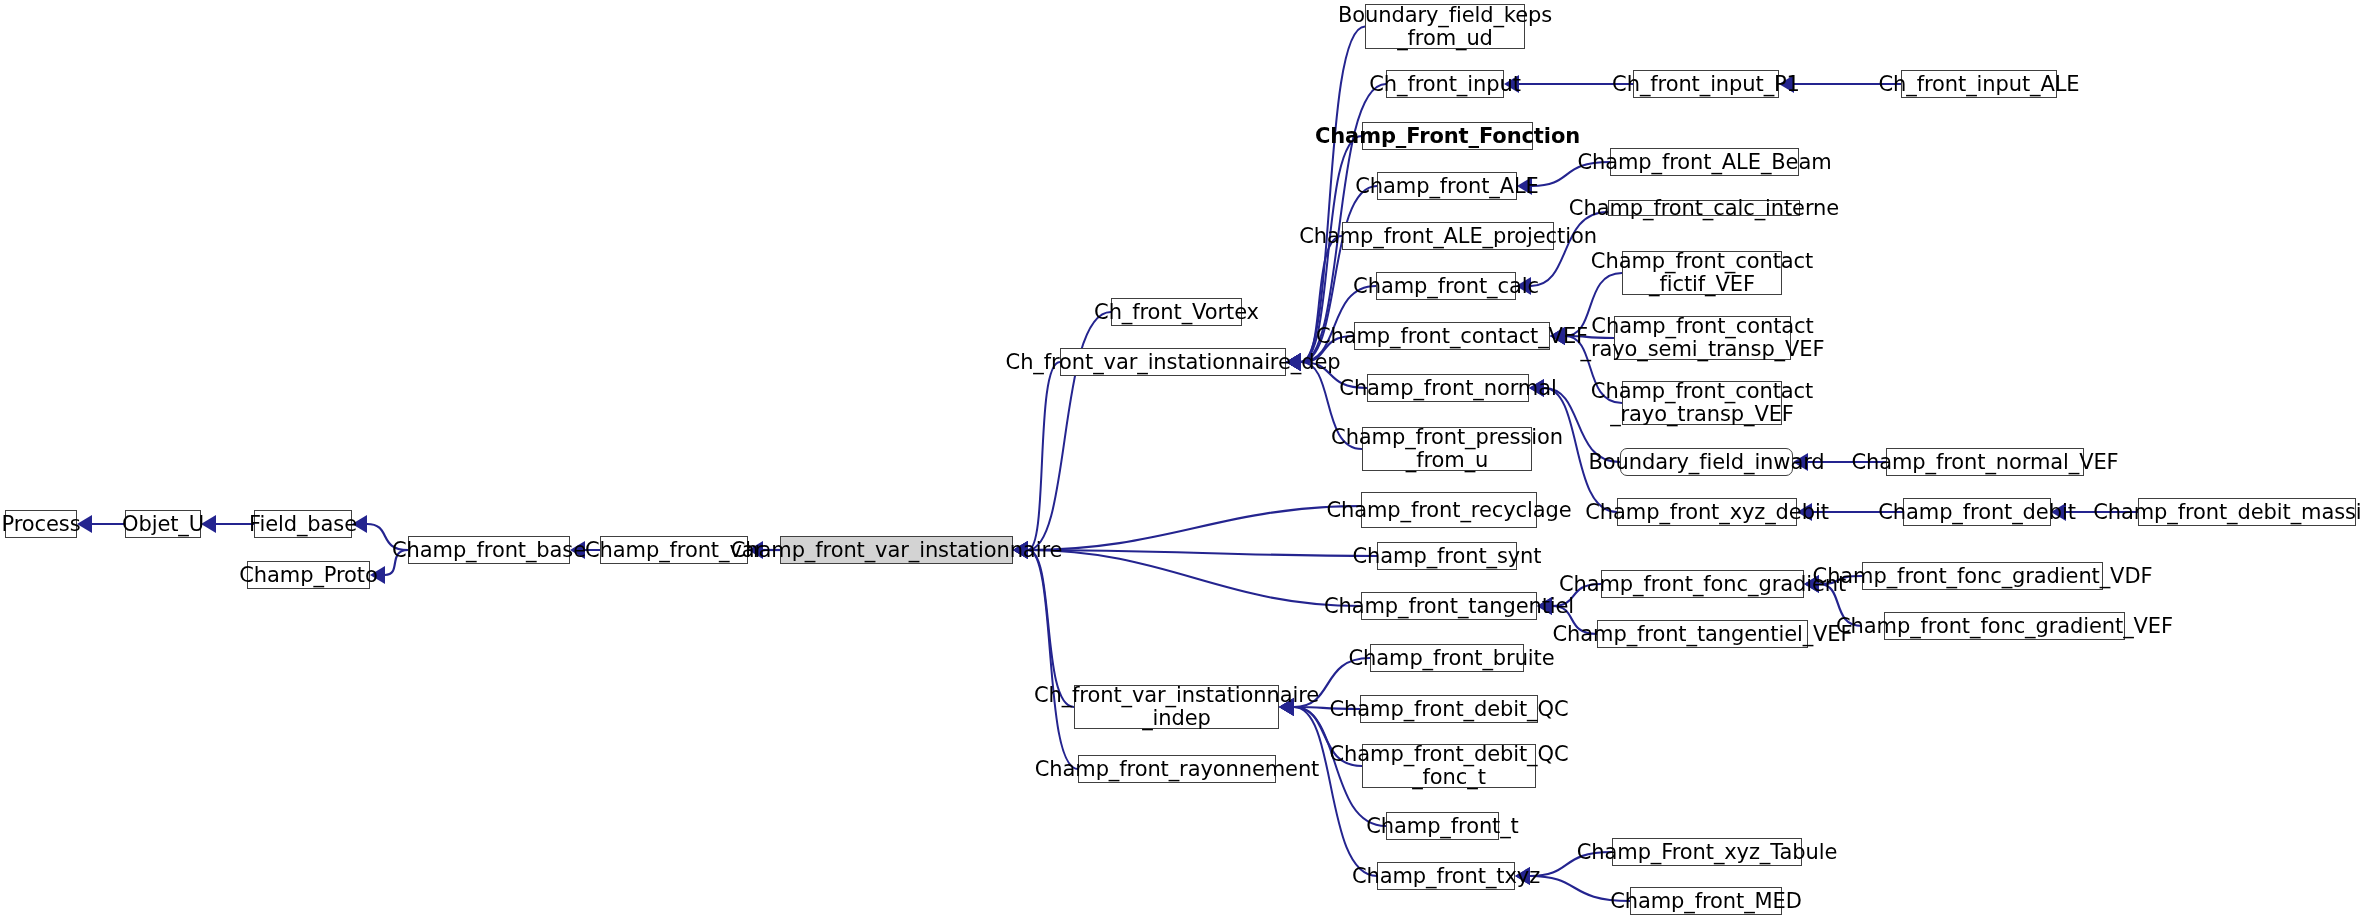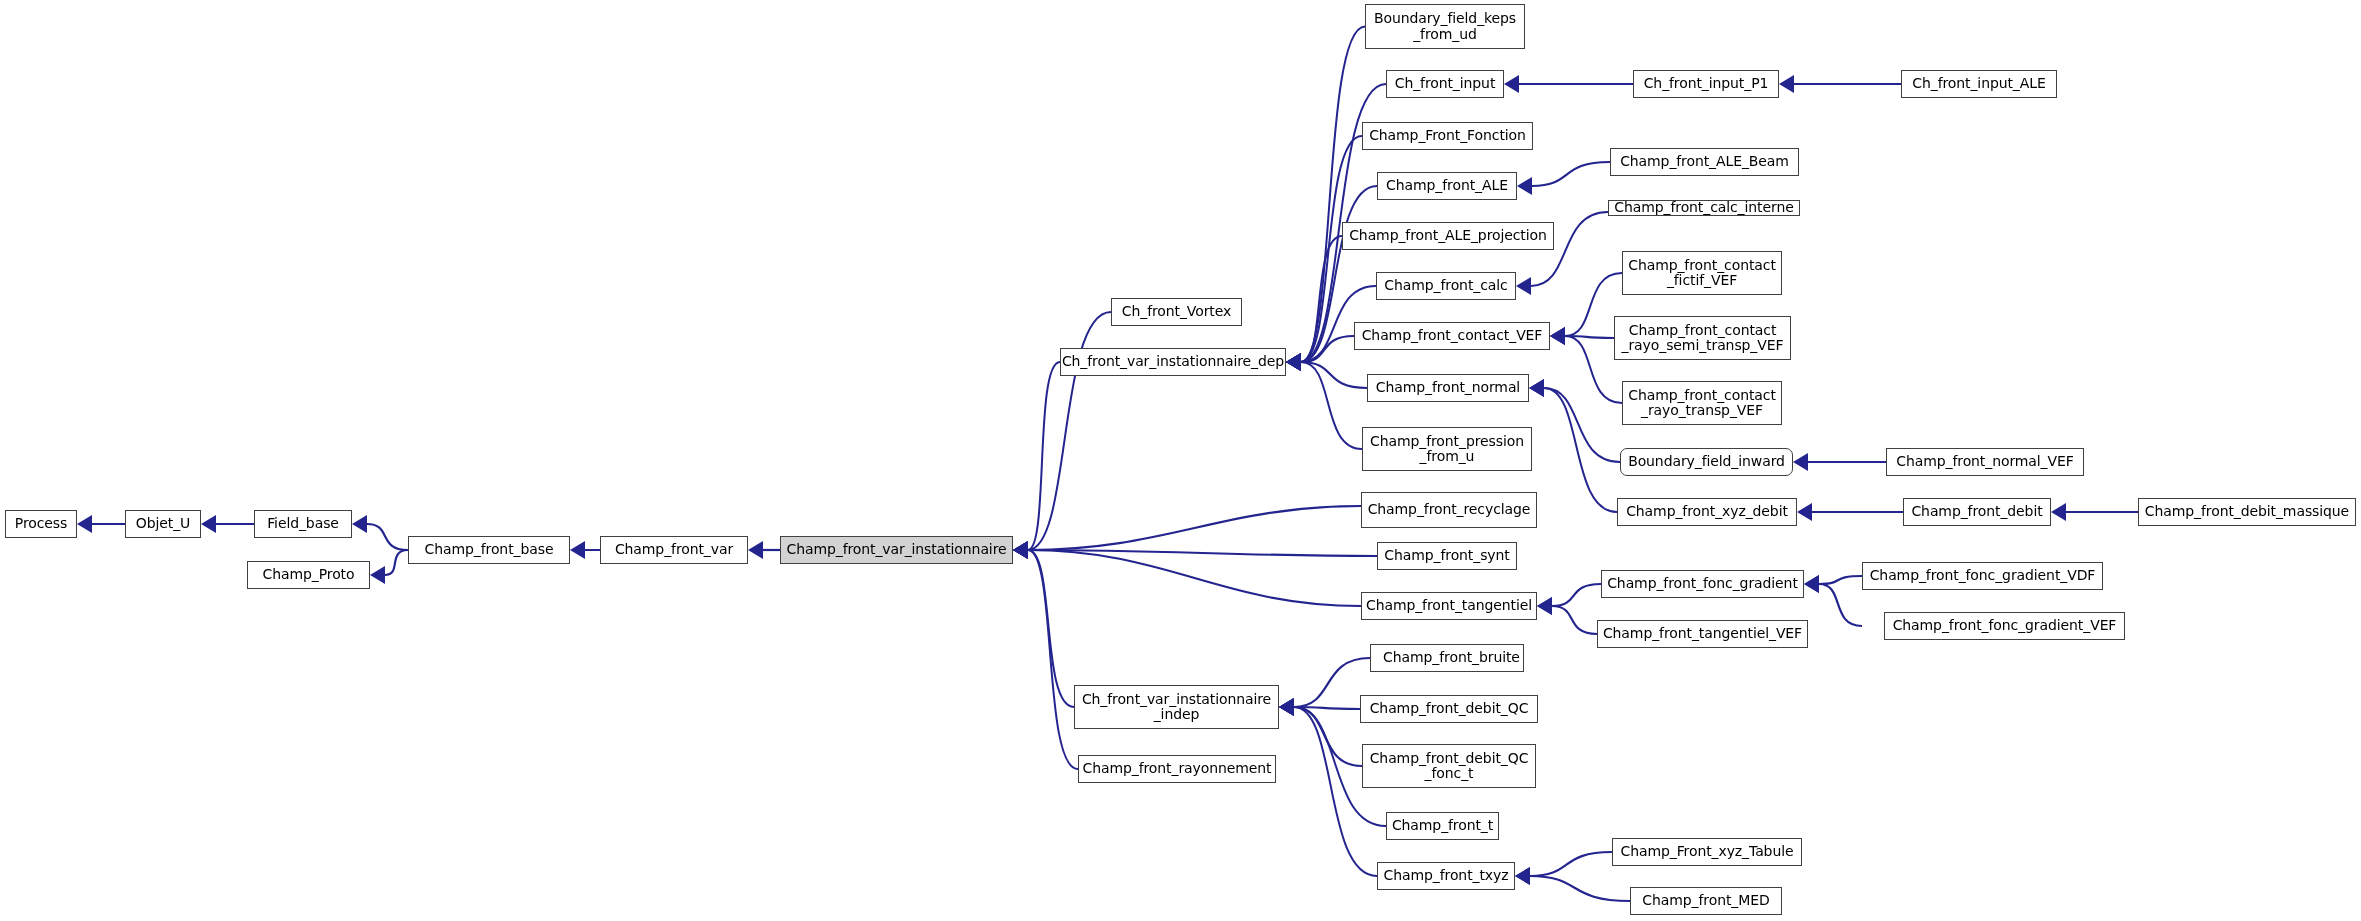--- a/index.html
+++ b/index.html
@@ -5,21 +5,21 @@
   html,body{margin:0;padding:0;background:#ffffff;}
   body{font-family:"DejaVu Sans","Liberation Sans",sans-serif;}
   #stage{position:relative;width:2361px;height:921px;background:#fff;overflow:hidden;}
   #edges{position:absolute;left:0;top:0;width:2361px;height:921px;}
   .node{
     position:absolute;
     box-sizing:border-box;
     border:1.6px solid #404040;
     background:#ffffff;
     color:#000000;
-    font-size:14px;
+    font-size:21px;
     line-height:1.08;
     display:flex;
     align-items:center;
     justify-content:center;
     text-align:center;
     white-space:pre;
     letter-spacing:-0.1px;
   }
   .node.current{background:#d3d3d3;border-color:#404040;}
 </style>
@@ -128,21 +128,21 @@
       <div class="node" style="left: 600px; top: 536px; width: 148px; height: 28px;">Champ_front_var</div>
       <div class="node current" style="left: 780px; top: 536px; width: 233px; height: 28px;">Champ_front_var_instationnaire</div>
       <div class="node" style="left: 1111px; top: 298px; width: 131px; height: 28px;">Ch_front_Vortex</div>
       <div class="node" style="left: 1060px; top: 348px; width: 226px; height: 28px;">Ch_front_var_instationnaire_dep</div>
       <div class="node" style="left: 1074px; top: 685px; width: 205px; height: 44px;">Ch_front_var_instationnaire
 _indep</div>
       <div class="node" style="left: 1078px; top: 755px; width: 198px; height: 28px;">Champ_front_rayonnement</div>
       <div class="node" style="left: 1365px; top: 4px; width: 160px; height: 45px;">Boundary_field_keps
 _from_ud</div>
       <div class="node" style="left: 1386px; top: 70px; width: 118px; height: 28px;">Ch_front_input</div>
-      <div class="node" style="left: 1362px; top: 122px; width: 171px; height: 28px;">Champ_Front_Fonction</div>
+      <div class="node" style="left: 1362px; top: 122px; width: 171px; height: 28px; font-weight: bold;">Champ_Front_Fonction</div>
       <div class="node" style="left: 1377px; top: 172px; width: 140px; height: 28px;">Champ_front_ALE</div>
       <div class="node" style="left: 1342px; top: 222px; width: 212px; height: 28px;">Champ_front_ALE_projection</div>
       <div class="node" style="left: 1376px; top: 272px; width: 140px; height: 28px;">Champ_front_calc</div>
       <div class="node" style="left: 1354px; top: 322px; width: 196px; height: 28px;">Champ_front_contact_VEF</div>
       <div class="node" style="left: 1367px; top: 374px; width: 162px; height: 28px;">Champ_front_normal</div>
       <div class="node" style="left: 1362px; top: 427px; width: 170px; height: 44px;">Champ_front_pression
 _from_u</div>
       <div class="node" style="left: 1361px; top: 492px; width: 176px; height: 36px;">Champ_front_recyclage</div>
       <div class="node" style="left: 1377px; top: 542px; width: 140px; height: 28px;">Champ_front_synt</div>
       <div class="node" style="left: 1361px; top: 592px; width: 176px; height: 28px;">Champ_front_tangentiel</div>

